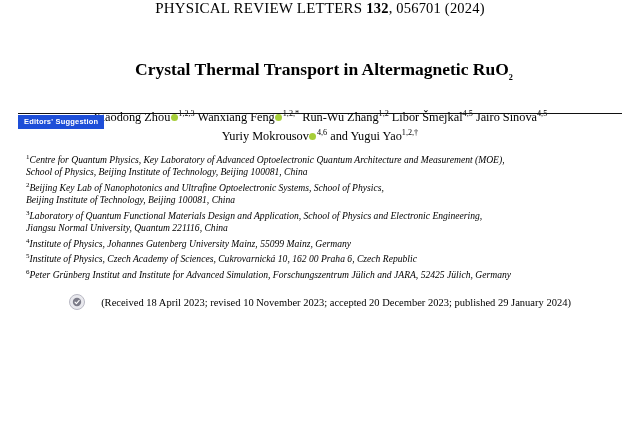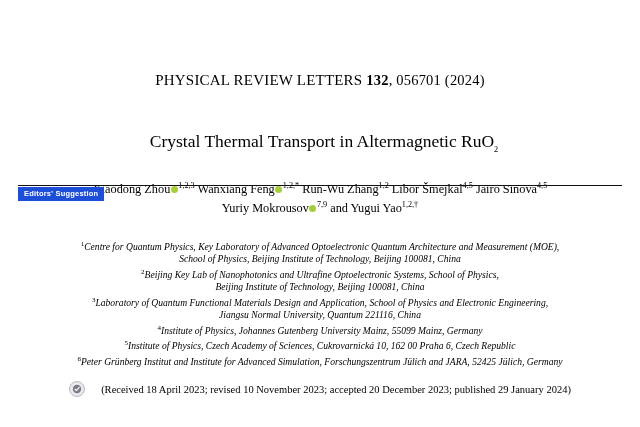--- a/index.html
+++ b/index.html
@@ -18,21 +18,20 @@
     position: relative;
     width: 640px;
     height: 427px;
     background: #ffffff;
   }
   .journal-line {
     text-align: center;
     font-family: "Liberation Serif", serif;
     font-size: 14.5px;
     letter-spacing: 0.2px;
-    margin-top: 72px;
   }
   .journal-name {
     font-variant: small-caps;
     font-size: 15px;
   }
   .journal-vol {
     font-weight: bold;
   }
   .rule {
     position: absolute;
@@ -50,21 +49,21 @@
     font-family: "Liberation Sans", sans-serif;
     font-size: 7.5px;
     font-weight: bold;
     padding: 2px 6px 3px 6px;
     letter-spacing: 0.2px;
     white-space: nowrap;
   }
   .title {
     text-align: center;
     font-size: 17.5px;
-    font-weight: normal;
+    font-weight: bold;
     margin-top: 42px;
     font-family: "Liberation Serif", serif;
     padding-left: 8px;
   }
   .authors {
     text-align: center;
     font-size: 12.3px;
     line-height: 16px;
     margin-top: 24px;
     padding: 0 44px;
@@ -77,25 +76,25 @@
     display: inline-block;
     width: 7px;
     height: 7px;
     border-radius: 50%;
     background: #a6ce39;
     position: relative;
     top: 0px;
     margin: 0 0.5px;
   }
   .affils {
-    text-align: center;
+    text-align: left;
     font-size: 9.6px;
     font-style: italic;
     line-height: 12.4px;
-    margin-top: 22px;
+    margin-top: 7px;
     padding: 0 26px;
   }
   .affils .sup {
     font-size: 7px;
     vertical-align: super;
     font-style: normal;
   }
   .affil-line {
     white-space: normal;
   }
@@ -141,21 +140,21 @@
     <span>Crystal Thermal Transport in Altermagnetic RuO</span><span class="sub">2</span>
   </div>
 
   <div class="authors">
     <span><span>Xiaodong Zhou</span><span class="orcid"></span><span class="sup">1,2,3</span></span>
     <span><span>Wanxiang Feng</span><span class="orcid"></span><span class="sup">1,2,*</span></span>
     <span><span>Run-Wu Zhang</span><span class="sup">1,2</span></span>
     <span><span>Libor Šmejkal</span><span class="sup">4,5</span></span>
     <span><span>Jairo Sinova</span><span class="sup">4,5</span></span>
     <br>
-    <span><span>Yuriy Mokrousov</span><span class="orcid"></span><span class="sup">7,9</span></span>
+    <span><span>Yuriy Mokrousov</span><span class="orcid"></span><span class="sup">4,6</span></span>
     <span><span>and Yugui Yao</span><span class="sup">1,2,†</span></span>
   </div>
 
   <div class="affils">
     <div class="affil-line"><span class="sup">1</span><span>Centre for Quantum Physics, Key Laboratory of Advanced Optoelectronic Quantum Architecture and Measurement (MOE),</span></div>
     <div class="affil-line"><span>School of Physics, Beijing Institute of Technology, Beijing 100081, China</span></div>
     <div class="affil-line"><span class="sup">2</span><span>Beijing Key Lab of Nanophotonics and Ultrafine Optoelectronic Systems, School of Physics,</span></div>
     <div class="affil-line"><span>Beijing Institute of Technology, Beijing 100081, China</span></div>
     <div class="affil-line"><span class="sup">3</span><span>Laboratory of Quantum Functional Materials Design and Application, School of Physics and Electronic Engineering,</span></div>
     <div class="affil-line"><span>Jiangsu Normal University, Quantum 221116, China</span></div>

